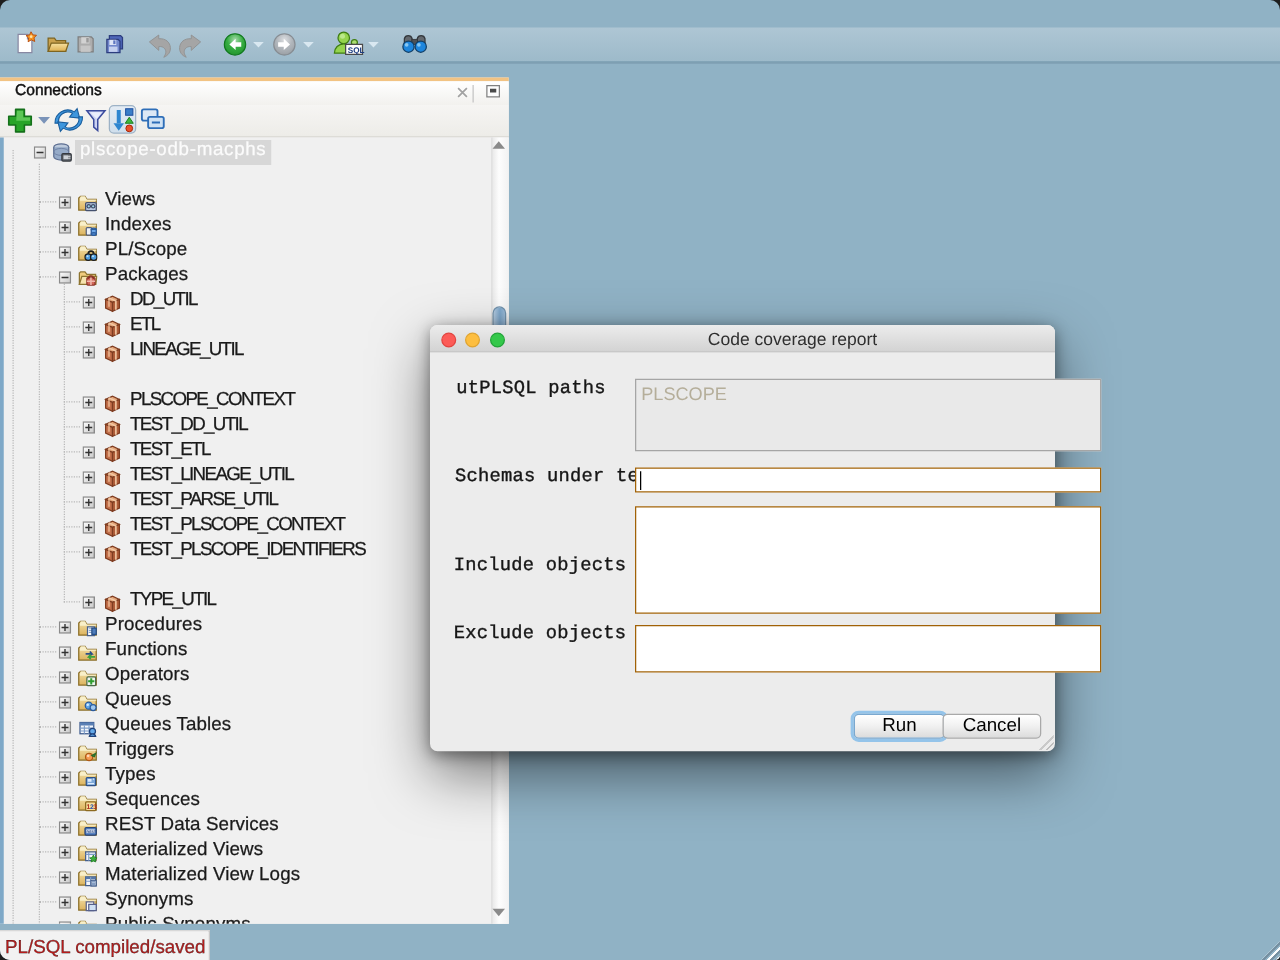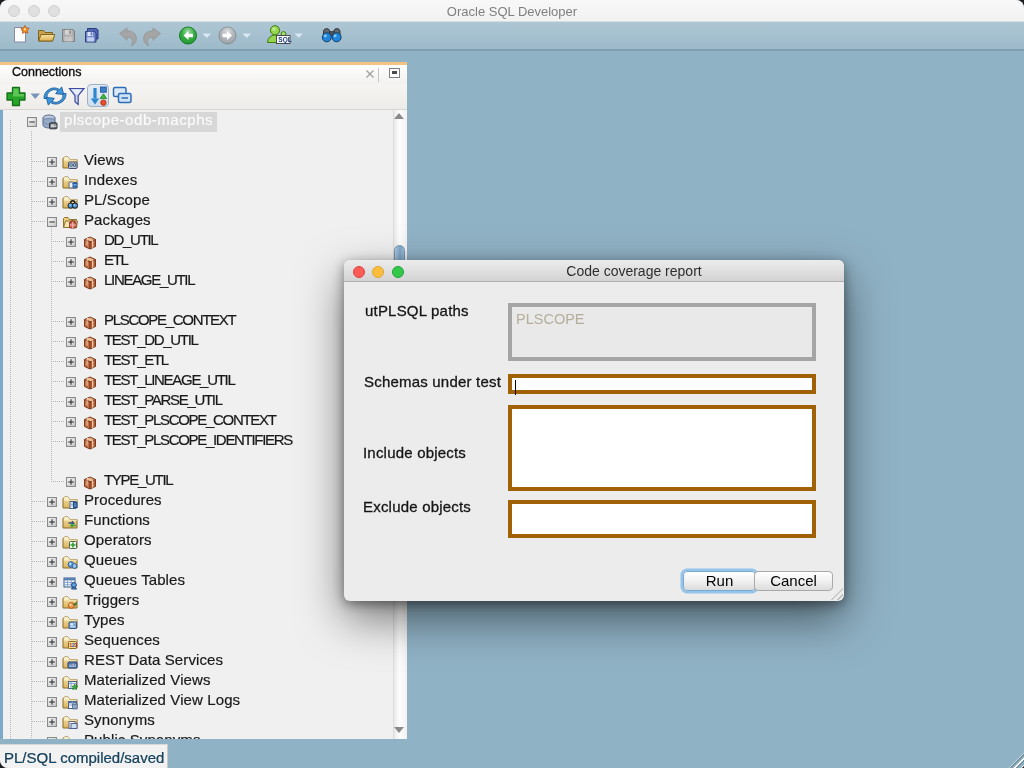--- a/index.html
+++ b/index.html
@@ -44,35 +44,35 @@
 #ph-box{position:absolute;left:389px;top:3px;width:11px;height:10px;border:1px solid #808080;background:#fdfdfd;}
 #ph-box div{margin:2px auto 0;width:5px;height:3px;background:#4a4a4a;}
 #wingrip{position:absolute;right:0;bottom:0;width:15px;height:15px;
   background:repeating-linear-gradient(135deg,rgba(255,255,255,0.95) 0,rgba(255,255,255,0.95) 1.6px,rgba(96,116,132,0.55) 1.6px,rgba(96,116,132,0.55) 3px,rgba(255,255,255,0) 3px,rgba(255,255,255,0) 4.6px);
   clip-path:polygon(100% 0,0 100%,100% 100%);}
 #grip{position:absolute;right:1px;bottom:1px;width:12px;height:12px;background:
   linear-gradient(135deg,transparent 50%,#c9c9c9 50%,#c9c9c9 58%,#ececec 58%,#ececec 72%,#bdbdbd 72%,#bdbdbd 80%,#ececec 80%,#ececec 92%,#b5b5b5 92%);border-radius:0 0 5px 0;}
 
 #statustab{position:absolute;left:0;top:744px;width:168px;height:24px;background:#f2f2f2;
   border-right:1px solid #c9c9c9;border-top:1px solid #d8d8d8;}
-#statustab span{position:absolute;left:4px;top:5px;line-height:15px;font-size:15px;color:#0c4a6e;-webkit-text-stroke:0.2px #111;}
+#statustab span{position:absolute;left:4px;top:5px;line-height:15px;font-size:15px;color:#b91c1c;-webkit-text-stroke:0.2px #111;}
 
 #dialog{position:absolute;left:344px;top:260px;width:500px;height:341px;
   background:#ececec;border-radius:6px;
   box-shadow:0 18px 45px rgba(0,0,0,0.5),0 3px 12px rgba(0,0,0,0.42);}
 #dlg-title{position:absolute;left:0;top:0;width:500px;height:22px;
   background:linear-gradient(#ececec,#d3d3d3);border-bottom:1px solid #b2b2b2;
   border-radius:6px 6px 0 0;padding-left:40px;}
 #dlg-title .t{position:absolute;width:500px;text-align:center;top:0;line-height:23px;font-size:14px;color:#2e2e2e;}
 .dot{position:absolute;top:6px;width:12px;height:12px;border-radius:50%;}
 #dot-r{left:9px;background:#fc5b57;border:0.5px solid #e2443f;}
 #dot-y{left:28px;background:#fdbe40;border:0.5px solid #e0a430;}
 #dot-g{left:48px;background:#34c84a;border:0.5px solid #22a439;}
-.dlbl{position:absolute;font-size:15px;font-weight:400;letter-spacing:0.2px;line-height:15px;color:#161616;white-space:nowrap;-webkit-text-stroke:0.3px #161616;}
-.field{position:absolute;left:164px;width:308px;background:#fff;border:4px solid #a16207;}
+.dlbl{position:absolute;font-size:15px;font-weight:400;letter-spacing:0.2px;line-height:15px;color:#161616;white-space:nowrap;font-family:Liberation Mono, monospace;-webkit-text-stroke:0.3px #161616;}
+.field{position:absolute;left:164px;width:373px;background:#fff;border:1px solid #a16207;}
 #f-paths{top:43px;height:58px;background:#e9e9e9;border-color:#a5a5a5;}
 #f-paths span{position:absolute;left:4px;top:4px;font-size:14.5px;color:#b5ae9a;}
 #f-schemas{top:114px;height:20px;}
 #f-include{top:145px;height:86px;}
 #f-exclude{top:240px;height:38px;}
 .caret{position:absolute;left:3px;top:2px;width:1px;height:15px;background:#000;}
 .btn{position:absolute;top:311px;height:20px;font-size:15px;color:#000;text-align:center;
   background:linear-gradient(#ffffff,#f2f2f2 45%,#dcdcdc);border:1px solid #a9a9a9;border-radius:4px;line-height:18px;}
 #btn-run{left:339px;width:73px;box-shadow:0 0 0 2.5px #94c4ea;border-color:#7aa8cf;}
 #btn-cancel{left:410px;width:79px;}
@@ -233,26 +233,20 @@
           <rect x="9" y="9.5" width="6" height="5" fill="#cfe0f4" stroke="#56608c"></rect>
         </g>
 <g id="ic-pubsyn">
           <use href="#folder"></use>
           <rect x="7" y="7.5" width="6" height="7" fill="#ffffff" stroke="#56608c"></rect>
           <rect x="9" y="9.5" width="6" height="5" fill="#9fd89f" stroke="#2a7e2a"></rect>
         </g>
 </defs>
 </svg>
 
-  <div id="titlebar">
-    <div class="tl" style="left:8px"></div>
-    <div class="tl" style="left:28px"></div>
-    <div class="tl" style="left:48px"></div>
-    <div id="title-text">Oracle SQL Developer</div>
-  </div>
   <div id="toolbar">
       <svg width="1024" height="27" viewBox="0 0 1024 27" style="position:absolute;left:0;top:0">
 <defs>
           <radialGradient id="gShine" cx="0.5" cy="0.28" r="0.85">
             <stop offset="0" stop-color="#fff" stop-opacity="0.6"></stop>
             <stop offset="0.45" stop-color="#fff" stop-opacity="0.1"></stop>
             <stop offset="1" stop-color="#000" stop-opacity="0.15"></stop>
           </radialGradient>
 <linearGradient id="gFold" x1="0" y1="0" x2="0" y2="1">
             <stop offset="0" stop-color="#f7e1a0"></stop>

